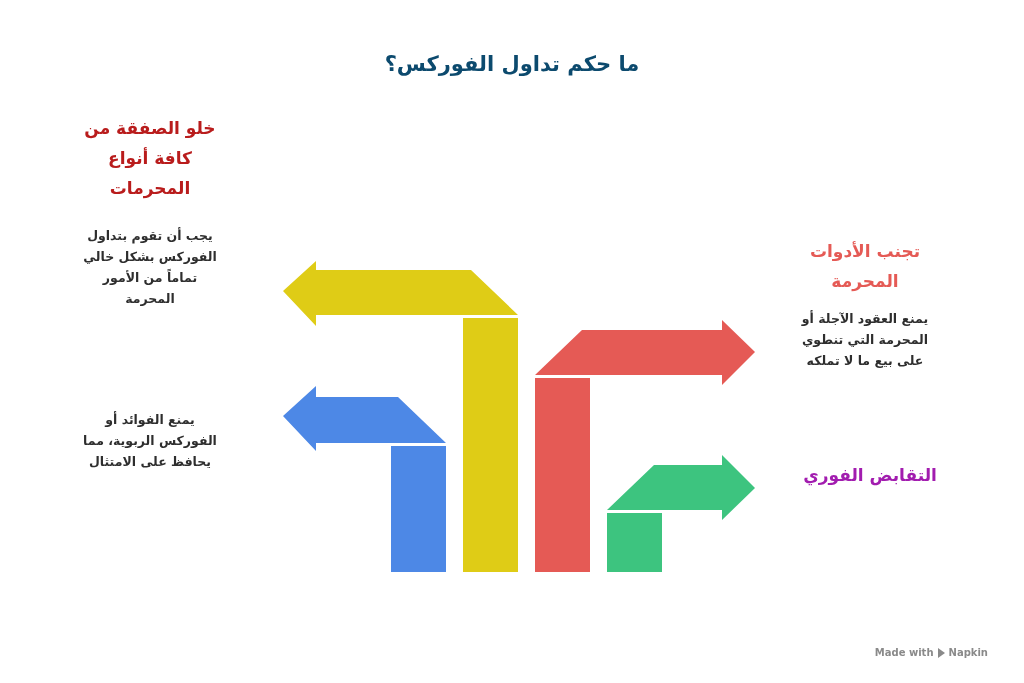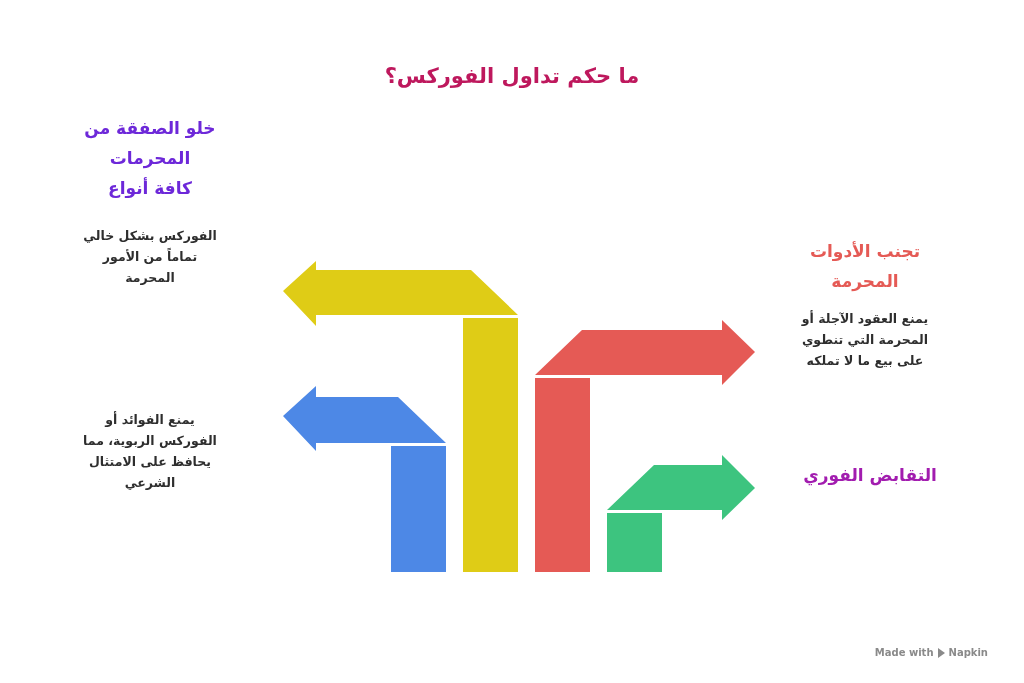--- a/index.html
+++ b/index.html
@@ -1,17 +1,17 @@
 <!DOCTYPE html>
 <html><head>
 <meta charset="utf-8">
 <style>
   html, body { margin: 0; padding: 0; background: #ffffff; }
   body { width: 1024px; height: 683px; position: relative; overflow: hidden; font-family: "DejaVu Sans", "Liberation Sans", sans-serif; }
-  .title { position: absolute; left: 0; width: 1024px; top: 64px; text-align: center; font-size: 21px; font-weight: bold; color: #be185d; direction: rtl; }
+  .title { position: absolute; left: 0; width: 1024px; top: 52px; text-align: center; font-size: 21px; font-weight: bold; color: #0c4a6e; direction: rtl; }
   .arrows { position: absolute; left: 0; top: 0; }
   .block { position: absolute; direction: rtl; text-align: center; }
   .heading { font-weight: bold; font-size: 17px; line-height: 30px; }
   .desc { font-weight: bold; font-size: 12.5px; line-height: 21px; color: #2e2e2e; }
   .footer { position: absolute; right: 36px; top: 647px; font-size: 10px; font-weight: bold; color: #8a8a8a; display: flex; align-items: flex-end; gap: 4px; }
   .footer .logo { display: inline-block; width: 0; height: 0; border-top: 5px solid transparent; border-bottom: 5px solid transparent; border-left: 7px solid #8a8a8a; }
 </style>
 </head>
 <body>
 
@@ -34,38 +34,38 @@
     <polygon points="535,375 582,330 722,330 722,320 755,352 722,385 722,375" fill="#E55A55"></polygon>
   </g>
 
   <g>
     <rect x="607" y="513" width="55" height="59" fill="#3DC47F"></rect>
     <polygon points="607,510 654,465 722,465 722,455 755,488 722,520 722,510" fill="#3DC47F"></polygon>
   </g>
 </svg>
 
 <div class="block" style="left:55px; top:113px; width:190px;">
-  <div class="heading" style="color:#6d28d9;">
+  <div class="heading" style="color:#b91c1c;">
     <div>خلو الصفقة من</div>
+    <div>كافة أنواع</div>
     <div>المحرمات</div>
-    <div>كافة أنواع</div>
   </div>
   <div class="desc" style="margin-top:22px;">
+    <div>يجب أن تقوم بتداول</div>
     <div>الفوركس بشكل خالي</div>
     <div>تماماً من الأمور</div>
     <div>المحرمة</div>
   </div>
 </div>
 
 <div class="block" style="left:55px; top:393px; width:190px;">
   <div class="desc" style="margin-top:16px;">
     <div>يمنع الفوائد أو</div>
     <div>الفوركس الربوية، مما</div>
     <div>يحافظ على الامتثال</div>
-    <div>الشرعي</div>
   </div>
 </div>
 
 <div class="block" style="left:765px; top:236px; width:200px;">
   <div class="heading" style="color:#E55A55;">
     <div>تجنب الأدوات</div>
     <div>المحرمة</div>
   </div>
   <div class="desc" style="margin-top:12px;">
     <div>يمنع العقود الآجلة أو</div>

